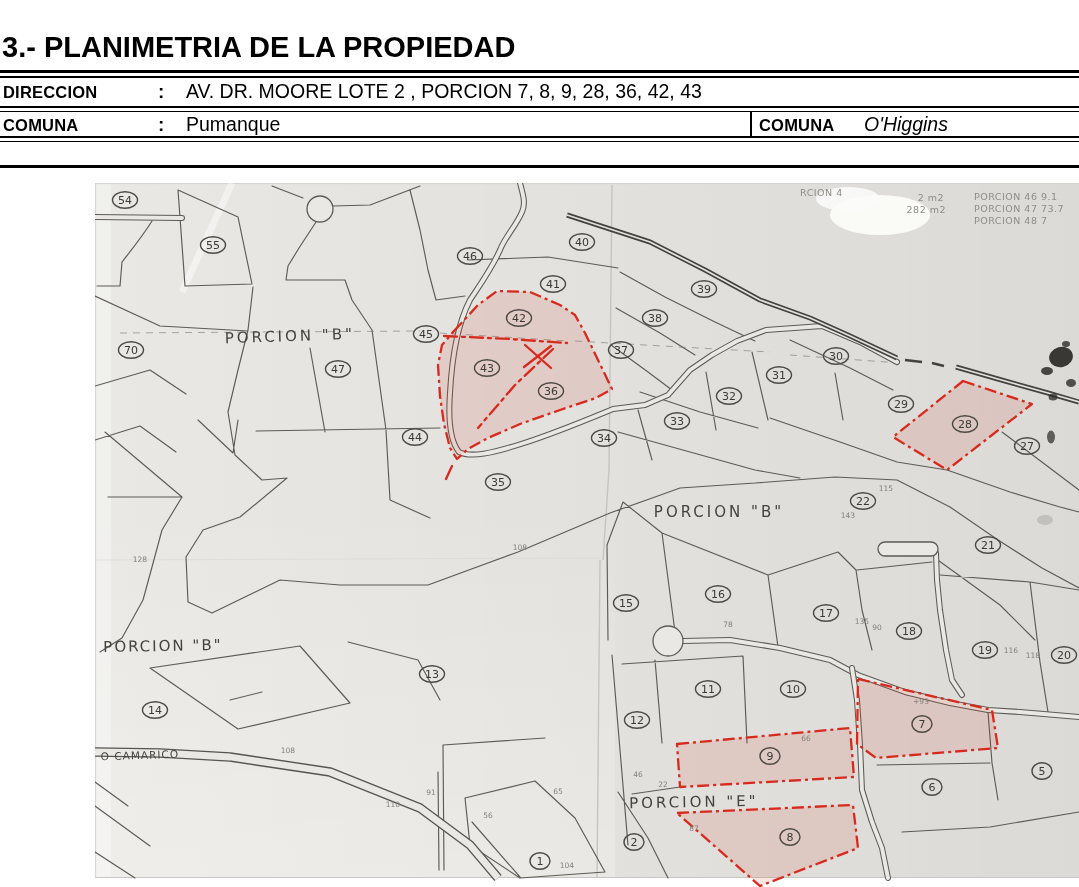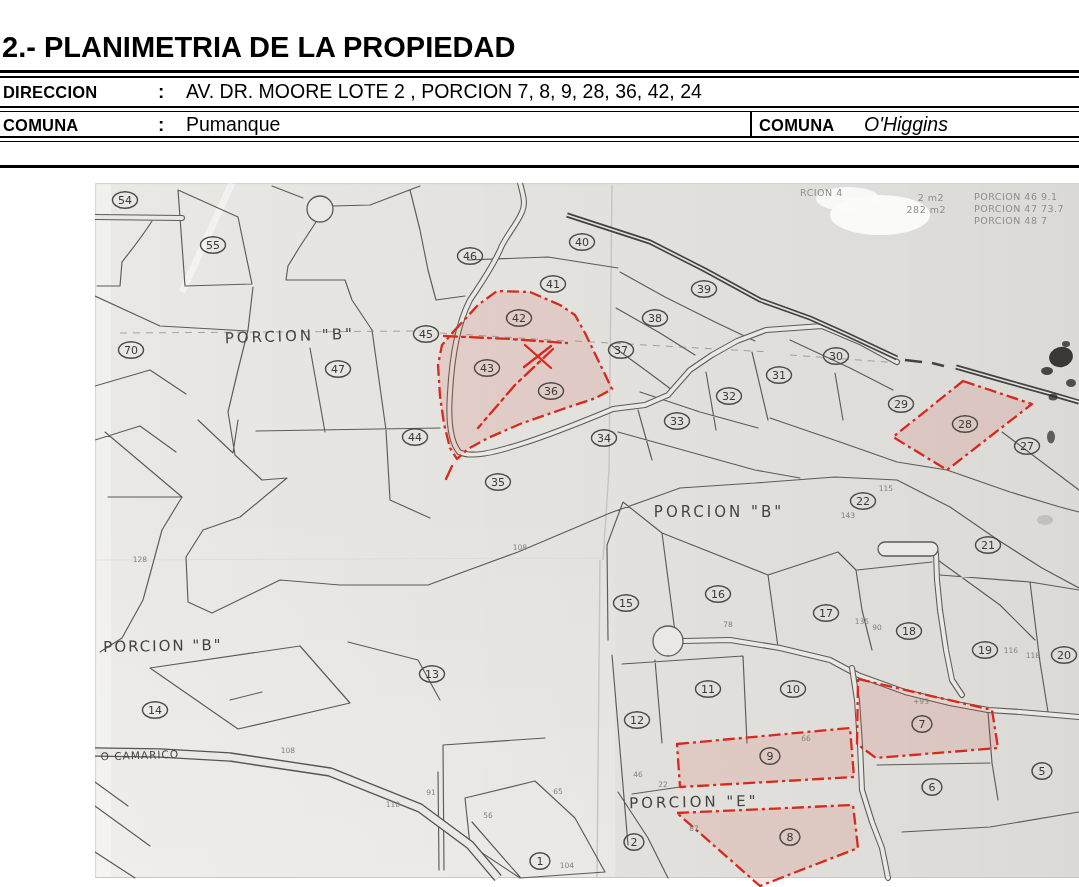--- a/index.html
+++ b/index.html
@@ -46,28 +46,28 @@
   .cn{font-family:"DejaVu Sans",sans-serif;font-size:9.5px;fill:#8f8d86;letter-spacing:.5px;}
   .sn{font-family:"DejaVu Sans",sans-serif;font-size:7.5px;fill:#83817a;text-anchor:middle;}
   .stain{fill:#2b2a27;}
   .wblob{fill:#fbfbf9;}
 </style>
 </head>
 <body>
 
 <div class="page">
 
-  <div class="title">2.- PLANIMETRIA DE LA PROPIEDAD</div>
+  <div class="title">3.- PLANIMETRIA DE LA PROPIEDAD</div>
   <div class="hline rl1"></div>
   <div class="hline rl1b"></div>
 
   <div class="trow r1">
     <span class="flabel">DIRECCION</span>
     <span class="fcolon">:</span>
-    <span class="fvalue">AV. DR. MOORE LOTE 2 , PORCION 7, 8, 9, 28, 36, 42, 24</span>
+    <span class="fvalue">AV. DR. MOORE LOTE 2 , PORCION 7, 8, 9, 28, 36, 42, 43</span>
   </div>
   <div class="hline rl2"></div>
   <div class="hline rl2b"></div>
 
   <div class="trow r2">
     <span class="flabel">COMUNA</span>
     <span class="fcolon">:</span>
     <span class="fvalue">Pumanque</span>
     <span class="vdiv"></span>
     <span class="flabel2">COMUNA</span>

